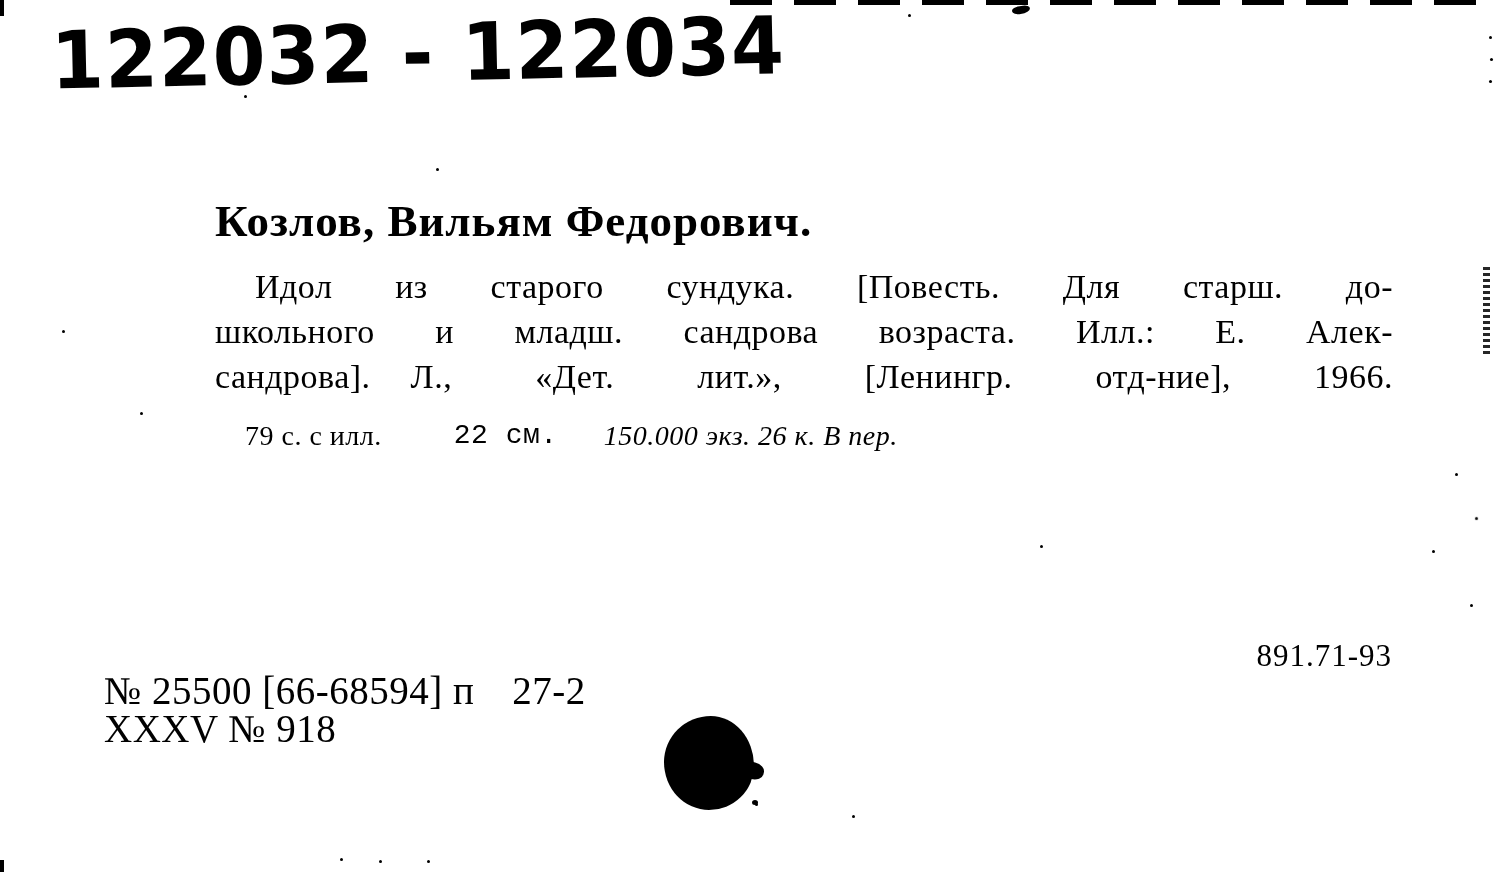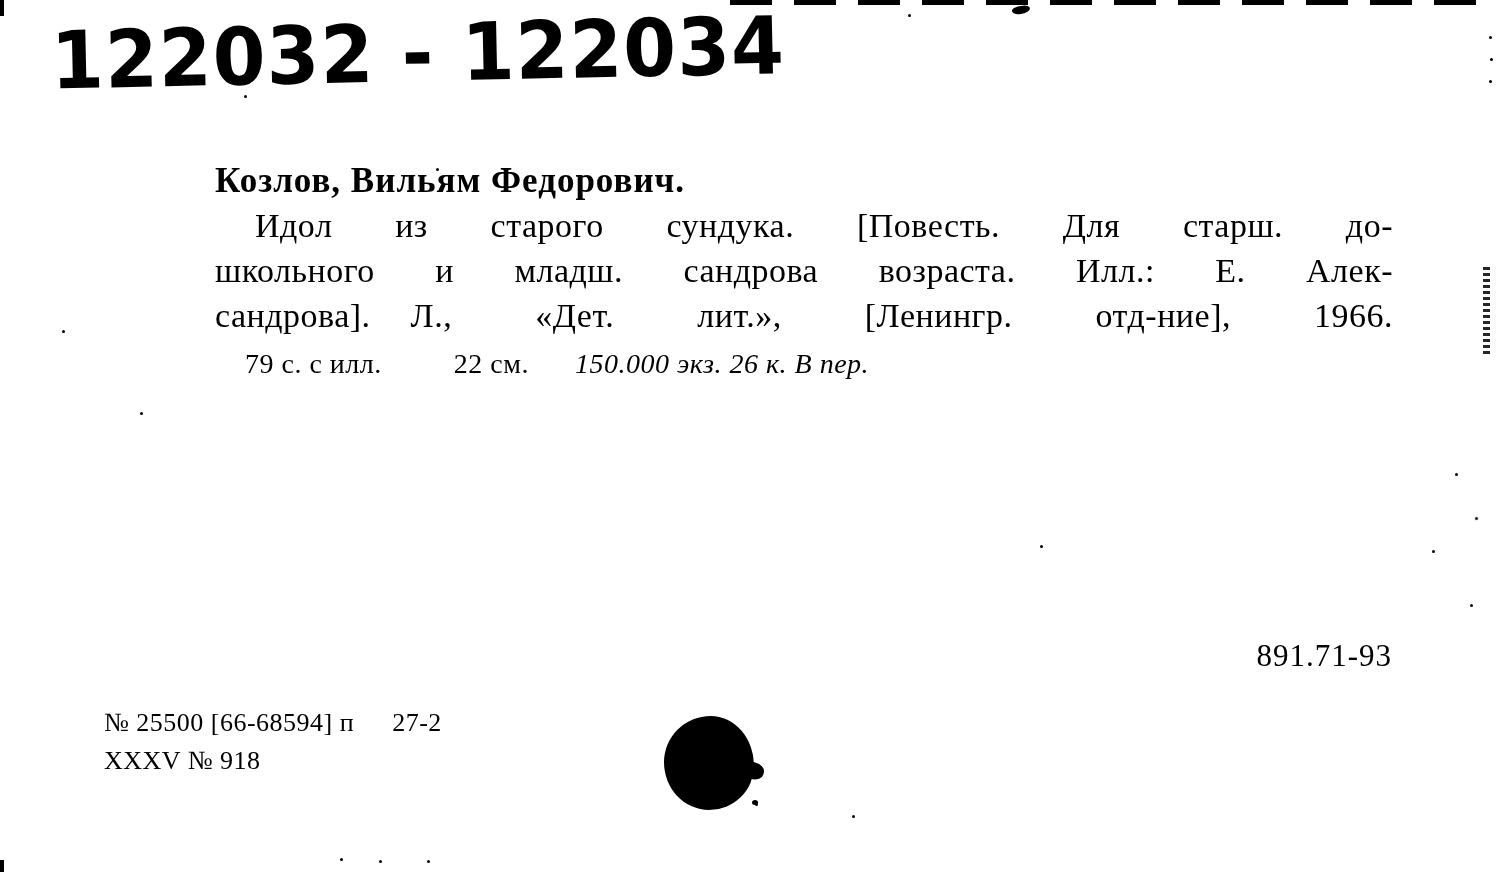--- a/index.html
+++ b/index.html
@@ -25,51 +25,52 @@
   }
 
   
   .entry{
     position:absolute;left:215px;top:158px;width:1178px;
     font-size:34px;line-height:45px;
     letter-spacing:0.5px;
   }
   .entry .heading{
     font-weight:bold;
-    font-size:35px;
+    font-size:45px;
     letter-spacing:1px;
+    margin-top:41px;
   }
   .jline{ text-align:justify; text-align-last:justify; }
-  .indent1{ padding-left:40px; }
+  .indent1{ padding-left:40px;margin-top:20px; }
   .line4{ display:flex; }
   .line4 .l4-left{ white-space:nowrap; }
   .line4 .l4-right{
     display:block; flex:1; margin-left:40px;
     text-align:justify; text-align-last:justify;
   }
   .collation{
-    display:flex; margin-top:6px;
+    display:flex; margin-top:17px;
     font-size:28px; line-height:40px;
     white-space:nowrap;
   }
   .collation .c1{ margin-left:30px; }
-  .collation .c2{ margin-left:72px; }
+  .collation .c2{ margin-left:72px;font-family:Liberation Mono, monospace; }
   .collation .c3{ margin-left:46px;font-style:italic; }
 
   
   .classification{
     position:absolute; right:104px; top:638px;
     font-size:31px; font-weight:normal;
     letter-spacing:1px;
   }
 
   
   .footer{
-    position:absolute; left:104px; top:704px;
-    font-size:26px; line-height:38px;
+    position:absolute; left:104px; top:672px;
+    font-size:39px; line-height:38px;
     letter-spacing:0.5px;
     white-space:nowrap;
   }
   .footer .gap-sm{ display:inline-block; width:38px; }
   .footer .gap-lg{ display:inline-block; width:62px; }
 
   
   .ink-blot{
     position:absolute; left:664px; top:716px;
     width:90px; height:94px;

